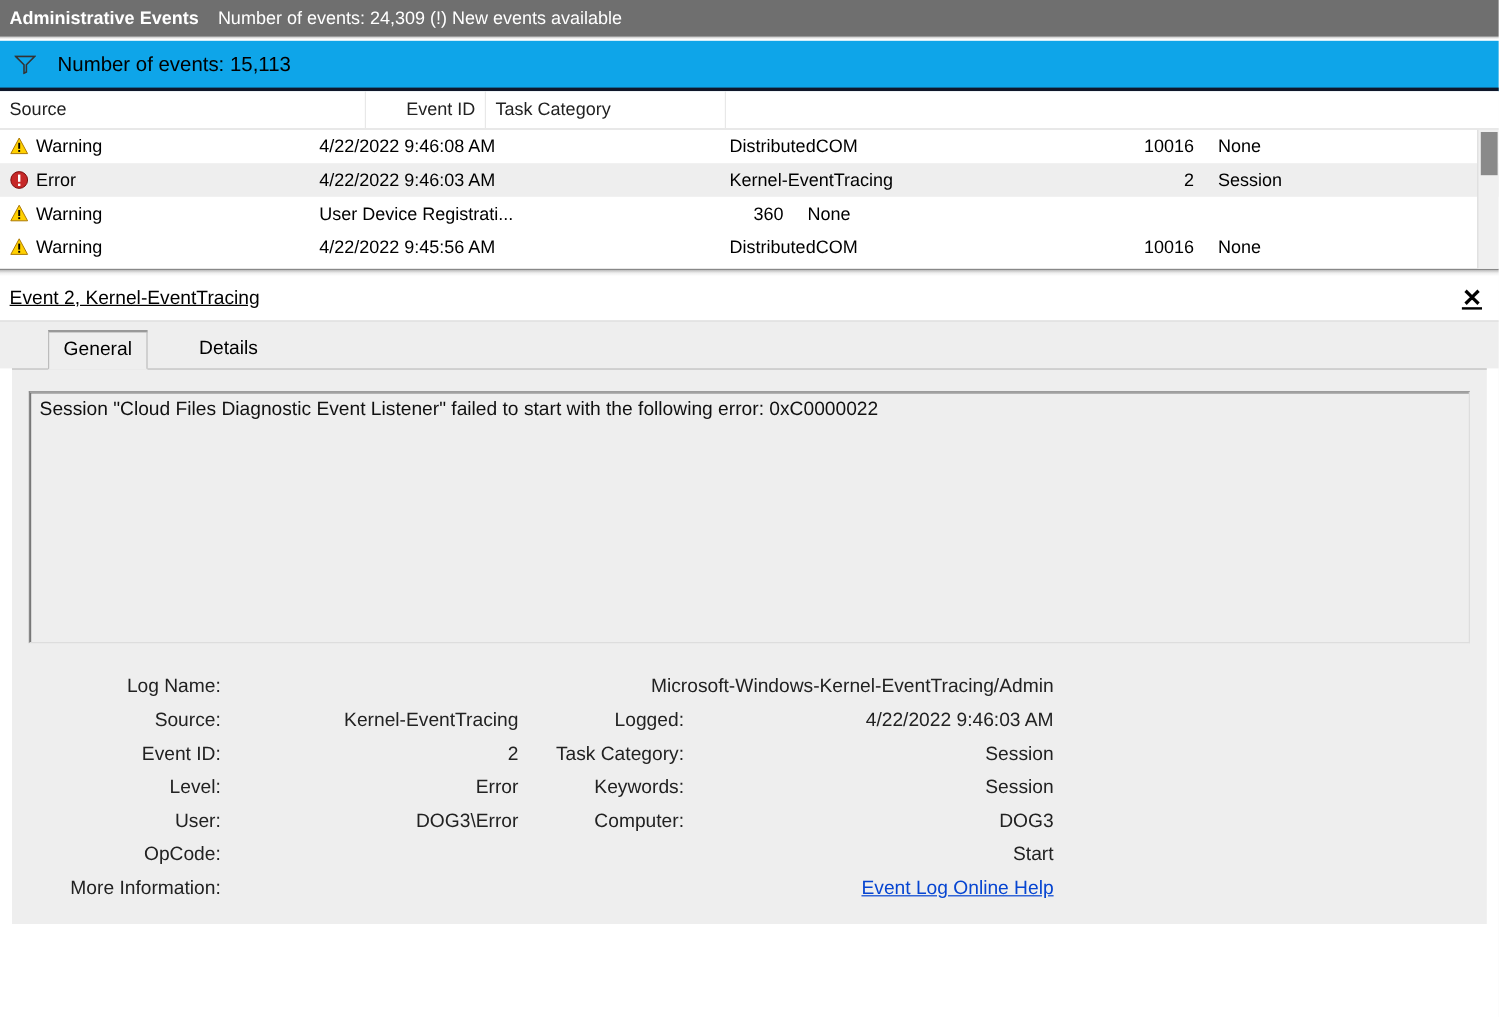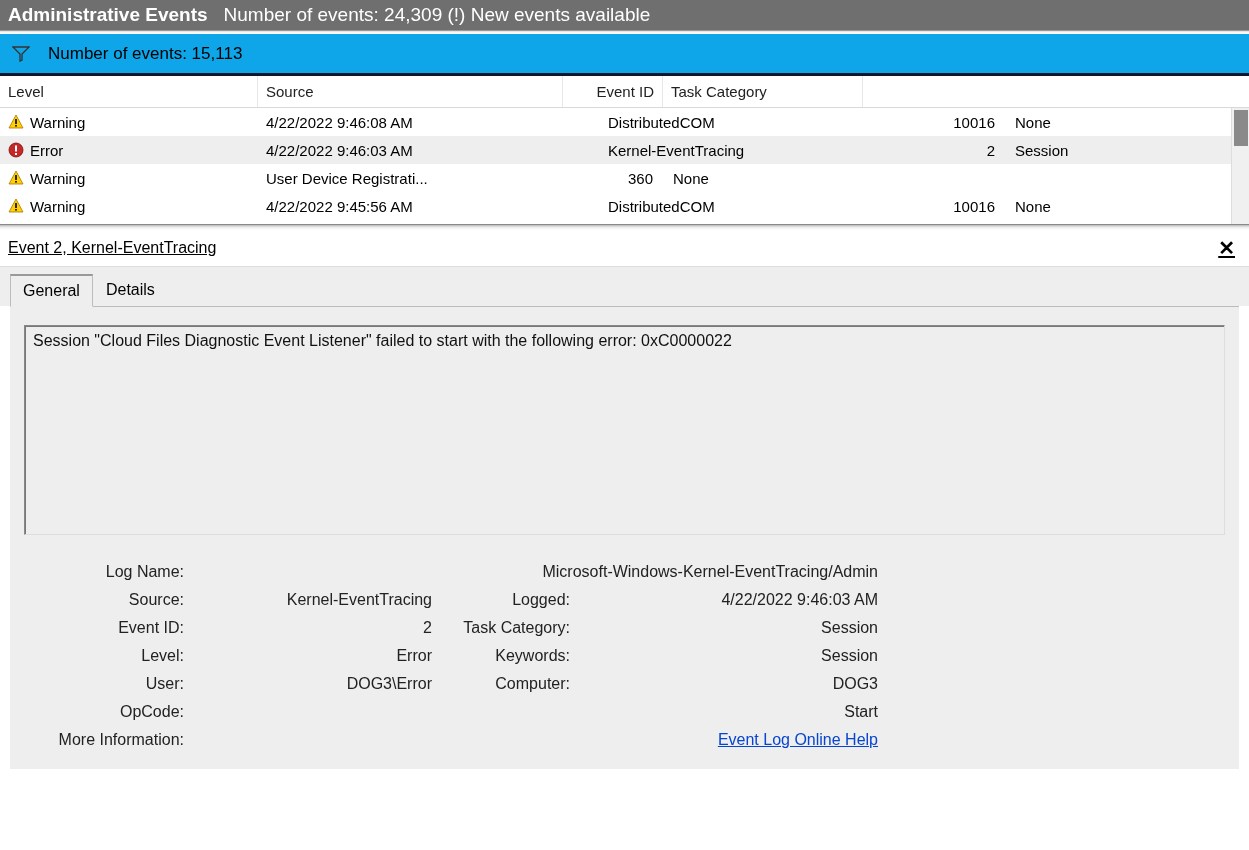--- a/index.html
+++ b/index.html
@@ -16,21 +16,21 @@
       font-size: 15px;
       color: #000;
     }
     .titlebar {
       background: #6f6f6f;
       color: #fff;
       height: 30px;
       display: flex;
       align-items: center;
       padding: 0 8px;
-      font-size: 19px;
+      font-size: 15px;
     }
     .titlebar .title {
       font-weight: bold;
       margin-right: 16px;
     }
     .divider-h {
       height: 4px;
       border-top: 1px solid #999;
       border-bottom: 1px solid #fff;
       background: linear-gradient(#ddd, #fff);
@@ -129,20 +129,21 @@
       gap: 0;
       font-size: 16px;
     }
     .tab {
       padding: 6px 12px 6px 12px;
       cursor: pointer;
       border: 1px solid transparent;
       border-bottom: none;
       position: relative;
       top: 1px;
+      margin-left: 30px;
     }
     .tab.active {
       background: #eeeeee;
       border: 1px solid #bcbcbc;
       border-bottom: 1px solid #eeeeee;
       border-top: 2px solid #999;
     }
     .tab-content {
       background: #eeeeee;
       border-top: 1px solid #bcbcbc;
@@ -197,21 +198,20 @@
 <div class="filterbar">
   <span class="funnel">
     <svg width="18" height="16" viewBox="0 0 18 16">
         <path d="M1 1 L17 1 L10 8 L10 14 L8 15 L8 8 Z" fill="none" stroke="#333" stroke-width="1.3"></path>
       </svg>
   </span>
   <span>Number of events: 15,113</span>
 </div>
 
 <div class="grid-header">
-  <div class="col col-level">Level</div>
   <div class="col col-source">Source</div>
   <div class="col col-eventid">Event ID</div>
   <div class="col col-task">Task Category</div>
 </div>
 
 <div class="grid-body">
   <div id="rows-container">
       <div class="grid-row">
         <div class="col-level">
           <span class="icon-warning">

